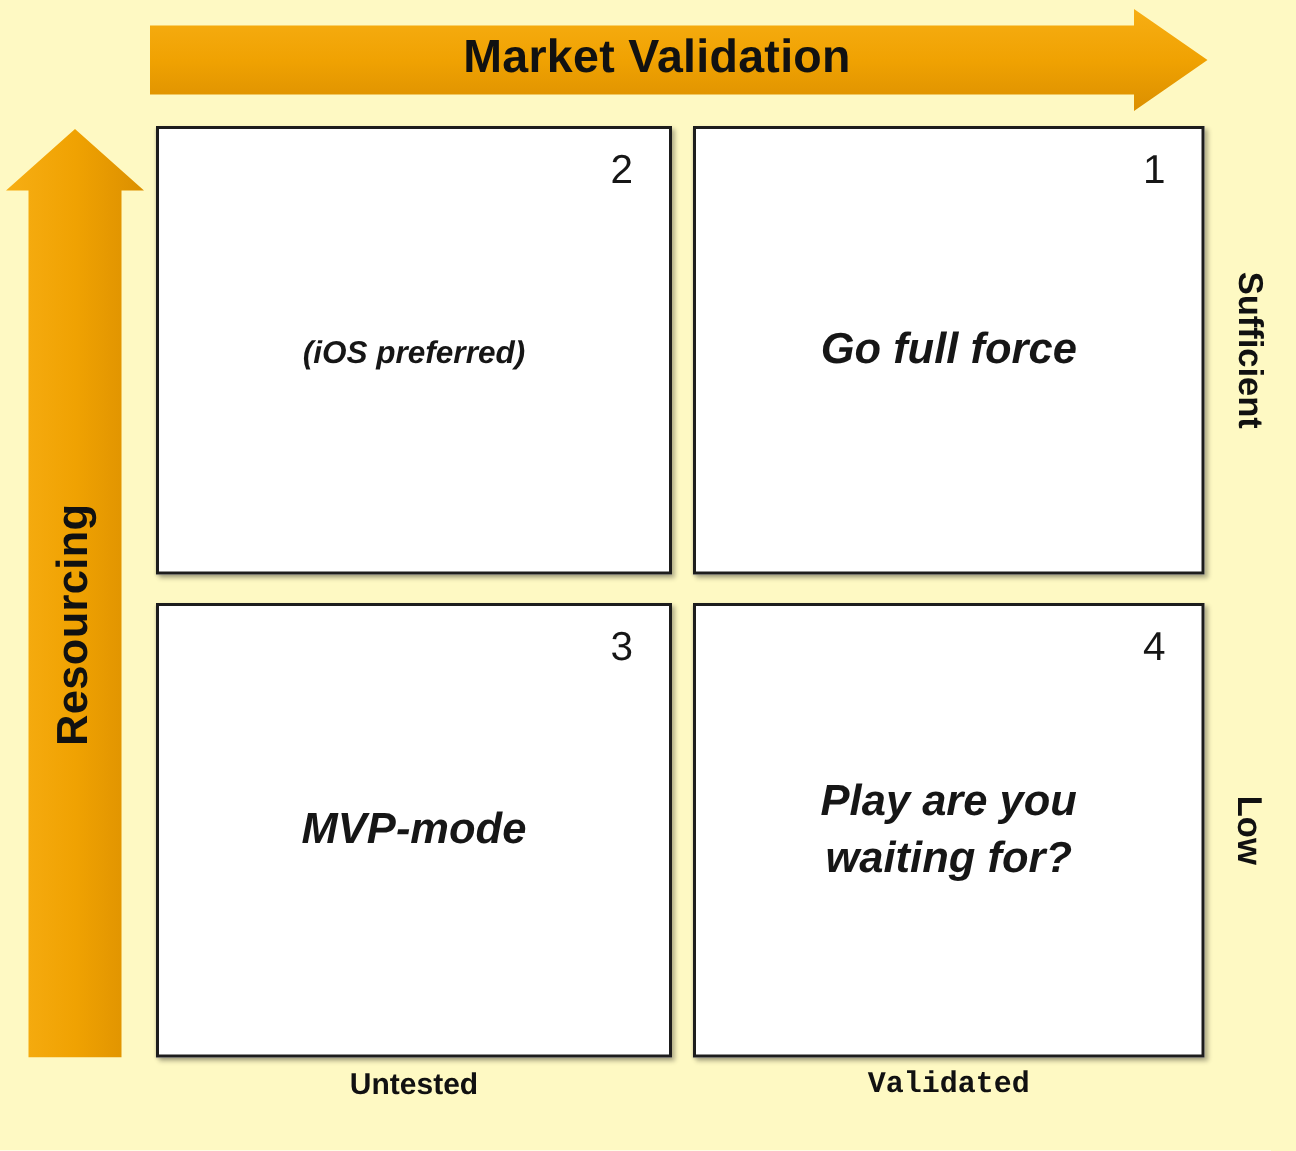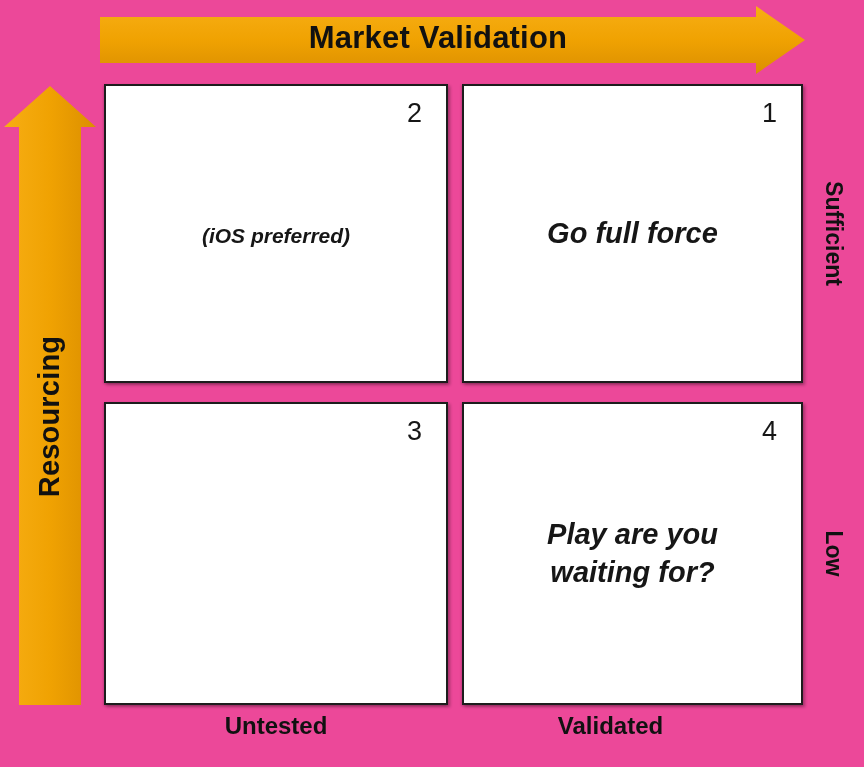--- a/index.html
+++ b/index.html
@@ -1,20 +1,20 @@
 <!DOCTYPE html>
 <html><head>
 <meta charset="utf-8">
 <style>
   html, body { margin: 0; padding: 0; background: #ffffff; }
   .canvas {
     position: relative;
     width: 864px;
     height: 767px;
-    background: #ec4899;
+    background: #fef9c3;
     font-family: "Liberation Sans", "DejaVu Sans", sans-serif;
     color: #151515;
     overflow: hidden;
   }
 
   
   .x-arrow { position: absolute; left: 100px; top: 5px; width: 706px; height: 70px; }
   .x-arrow svg { position: absolute; left: 0; top: 0; }
   .x-arrow-label {
     position: absolute; left: 0; right: 30px; top: 0; bottom: 4px;
@@ -62,24 +62,24 @@
   .q-subtitle {
     font-style: italic; font-weight: bold;
     font-size: 21px; line-height: 1.3; margin-top: 5px;
     white-space: nowrap; color: #161616;
   }
   .q-subtitle:empty { display: none; }
 
   
   .tick-x {
     position: absolute; top: 712px;
-    text-align: center; font-weight: bold; font-size: 24px; color: #111;
+    text-align: center; font-weight: bold; font-size: 20px; color: #111;
   }
   .tick-untested  { left: 104px; width: 344px; }
-  .tick-validated { left: 440px; width: 341px; }
+  .tick-validated { left: 462px; width: 341px; font-family: Liberation Mono, monospace; }
 
   .tick-y {
     position: absolute; left: 806px; width: 54px;
     display: flex; align-items: center; justify-content: center;
   }
   .tick-y span {
     transform: rotate(90deg);
     white-space: nowrap;
     font-weight: bold; font-size: 23px; color: #111;
   }
@@ -126,20 +126,21 @@
     <div class="q-subtitle">(iOS preferred)</div>
   </div>
 
   <div class="box box-tr">
     <span class="q-number">1</span>
     <div class="q-title">Go full force</div>
   </div>
 
   <div class="box box-bl">
     <span class="q-number">3</span>
+    <div class="q-title">MVP-mode</div>
   </div>
 
   <div class="box box-br">
     <span class="q-number">4</span>
     <div class="q-title">Play are you waiting for?</div>
 
   </div>
 
   <div class="tick-x tick-untested">Untested</div>
   <div class="tick-x tick-validated">Validated</div>

